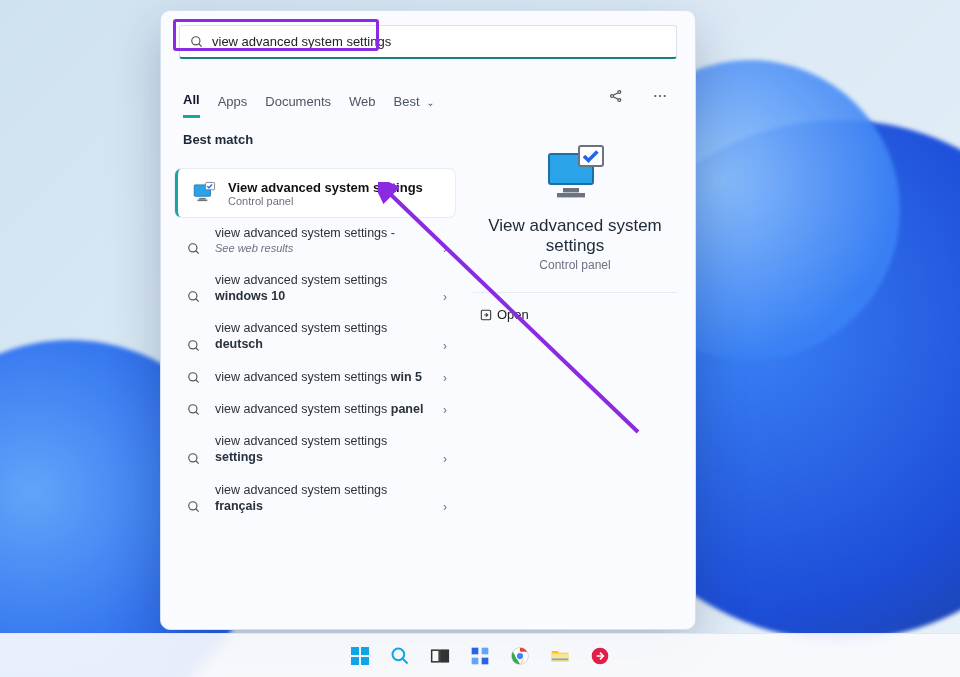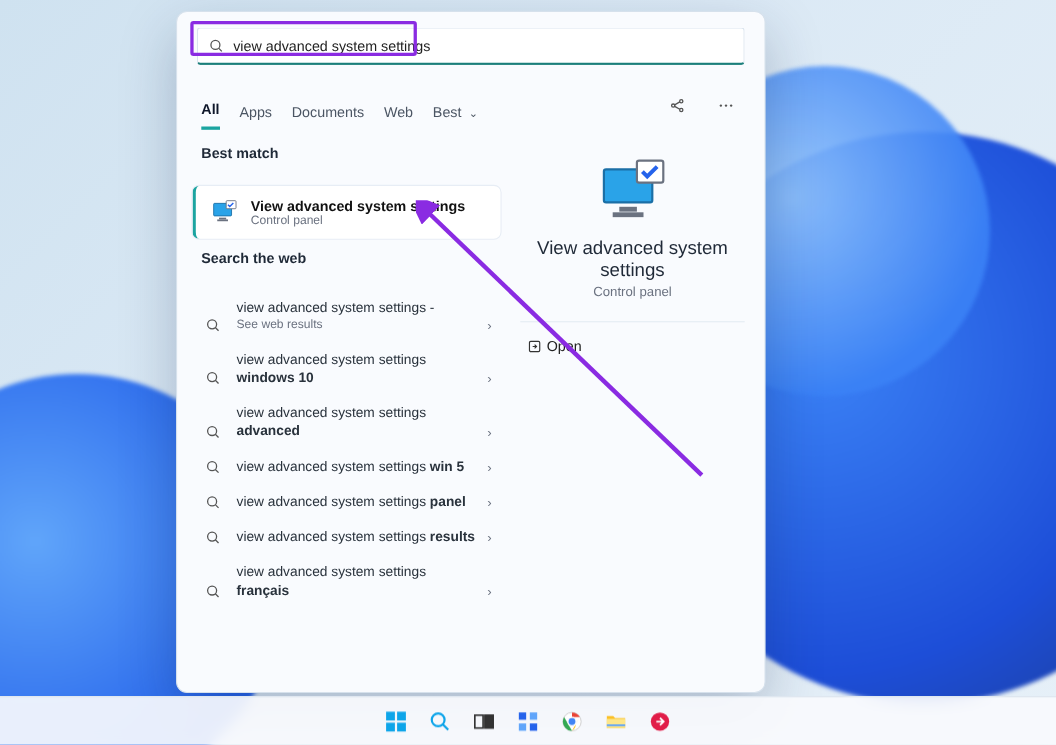--- a/index.html
+++ b/index.html
@@ -59,21 +59,21 @@
   .bm-title { font-size:13px; font-weight:600; color:#111; }
   .bm-sub { font-size:11px; color:#6b7280; }
 
   .web-list { overflow-y:auto; padding:0 6px 6px; }
   .web-item {
     display:flex; align-items:flex-end; gap:10px; padding:8px 8px; border-radius:6px; cursor:pointer;
   }
   .web-item .wi-icon { width:22px; display:flex; justify-content:center; color:#555;}
   .wi-text { flex:1; font-size:12.5px; color:#29323c; line-height:1.3; }
   .wi-text .bold { font-weight:600;margin-top:32px; }
-  .wi-sub { font-size:11px; color:#6b7280; }
+  .wi-sub { font-size:11px; color:#6b7280;font-style:italic; }
   .chev { color:#6b7280; font-size:12px; }
 
   .preview {
     background:transparent; display:flex; flex-direction:column; align-items:center;
     padding-top:14px;
   }
   .preview-icon { width:64px; height:64px; margin-bottom:10px; }
   .preview-title { font-size:17px; color:#1f2937; text-align:center; }
   .preview-sub { font-size:12px; color:#6b7280; margin-top:2px; }
   .divider { height:1px; background:#e4ebf3; width:100%; margin:20px 0 6px; }
@@ -166,21 +166,20 @@
             <rect x="18" y="3" width="11" height="9" rx="1" fill="#fff" stroke="#6b7280"></rect>
             <path d="M20 7.5 l2 2 l4 -4" stroke="#2563eb" stroke-width="1.6" fill="none"></path>
           </svg>
         </span>
         <div>
           <div class="bm-title">View advanced system settings</div>
           <div class="bm-sub">Control panel</div>
         </div>
       </div>
 
-      <div class="section-title">Search the web</div>
 
       <div class="web-list" id="web-list">
           <div class="web-item">
             <span class="wi-icon">
               <svg width="14" height="14" viewBox="0 0 24 24" fill="none" stroke="#555" stroke-width="2">
                 <circle cx="10" cy="10" r="7"></circle>
                 <line x1="20" y1="20" x2="15" y2="15"></line>
               </svg>
             </span>
             <div class="wi-text">view advanced system settings -<div class="wi-sub">See web results</div></div>
@@ -196,21 +195,21 @@
             <div class="wi-text">view advanced system settings <span class="bold">windows 10</span></div>
             <span class="chev">›</span>
           </div>
           <div class="web-item">
             <span class="wi-icon">
               <svg width="14" height="14" viewBox="0 0 24 24" fill="none" stroke="#555" stroke-width="2">
                 <circle cx="10" cy="10" r="7"></circle>
                 <line x1="20" y1="20" x2="15" y2="15"></line>
               </svg>
             </span>
-            <div class="wi-text">view advanced system settings <span class="bold">advanced</span></div>
+            <div class="wi-text">view advanced system settings <span class="bold">deutsch</span></div>
             <span class="chev">›</span>
           </div>
           <div class="web-item">
             <span class="wi-icon">
               <svg width="14" height="14" viewBox="0 0 24 24" fill="none" stroke="#555" stroke-width="2">
                 <circle cx="10" cy="10" r="7"></circle>
                 <line x1="20" y1="20" x2="15" y2="15"></line>
               </svg>
             </span>
             <div class="wi-text">view advanced system settings <span class="bold">win 5</span></div>
@@ -226,21 +225,21 @@
             <div class="wi-text">view advanced system settings <span class="bold">panel</span></div>
             <span class="chev">›</span>
           </div>
           <div class="web-item">
             <span class="wi-icon">
               <svg width="14" height="14" viewBox="0 0 24 24" fill="none" stroke="#555" stroke-width="2">
                 <circle cx="10" cy="10" r="7"></circle>
                 <line x1="20" y1="20" x2="15" y2="15"></line>
               </svg>
             </span>
-            <div class="wi-text">view advanced system settings <span class="bold">results</span></div>
+            <div class="wi-text">view advanced system settings <span class="bold">settings</span></div>
             <span class="chev">›</span>
           </div>
           <div class="web-item">
             <span class="wi-icon">
               <svg width="14" height="14" viewBox="0 0 24 24" fill="none" stroke="#555" stroke-width="2">
                 <circle cx="10" cy="10" r="7"></circle>
                 <line x1="20" y1="20" x2="15" y2="15"></line>
               </svg>
             </span>
             <div class="wi-text">view advanced system settings <span class="bold">français</span></div>

